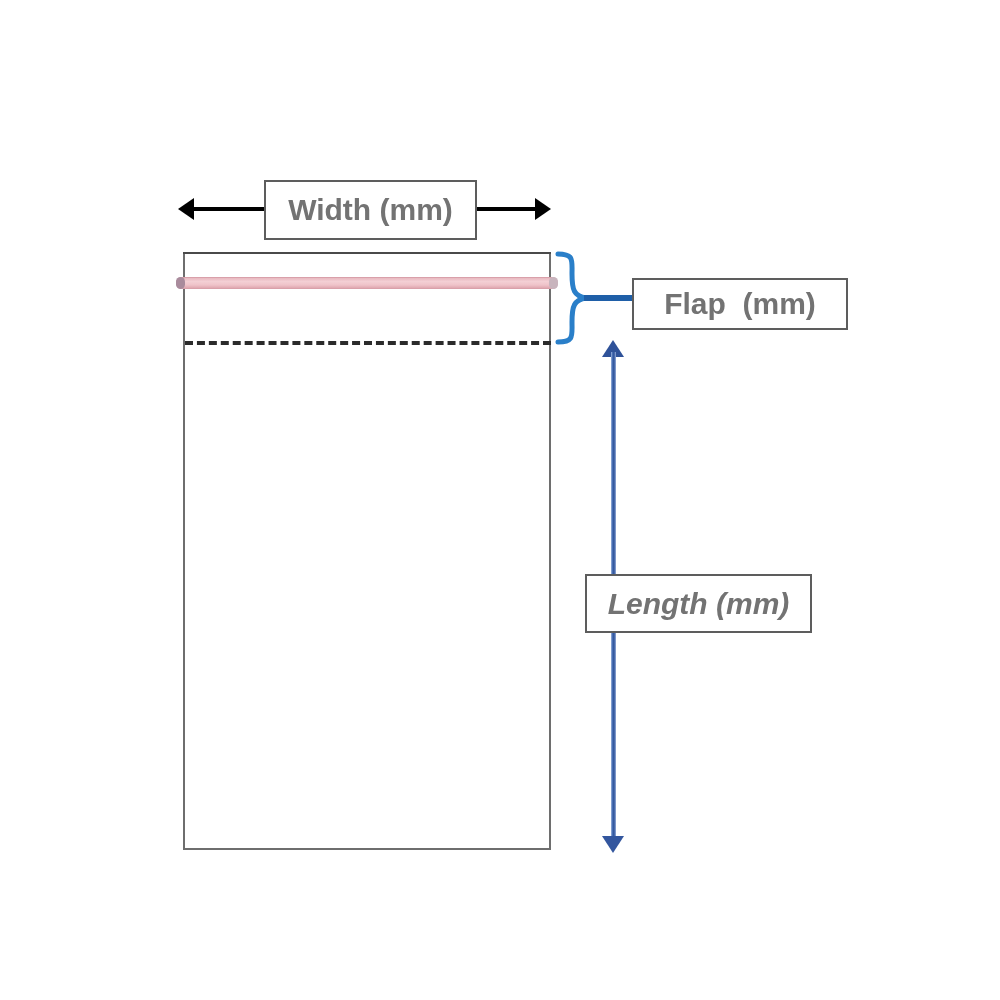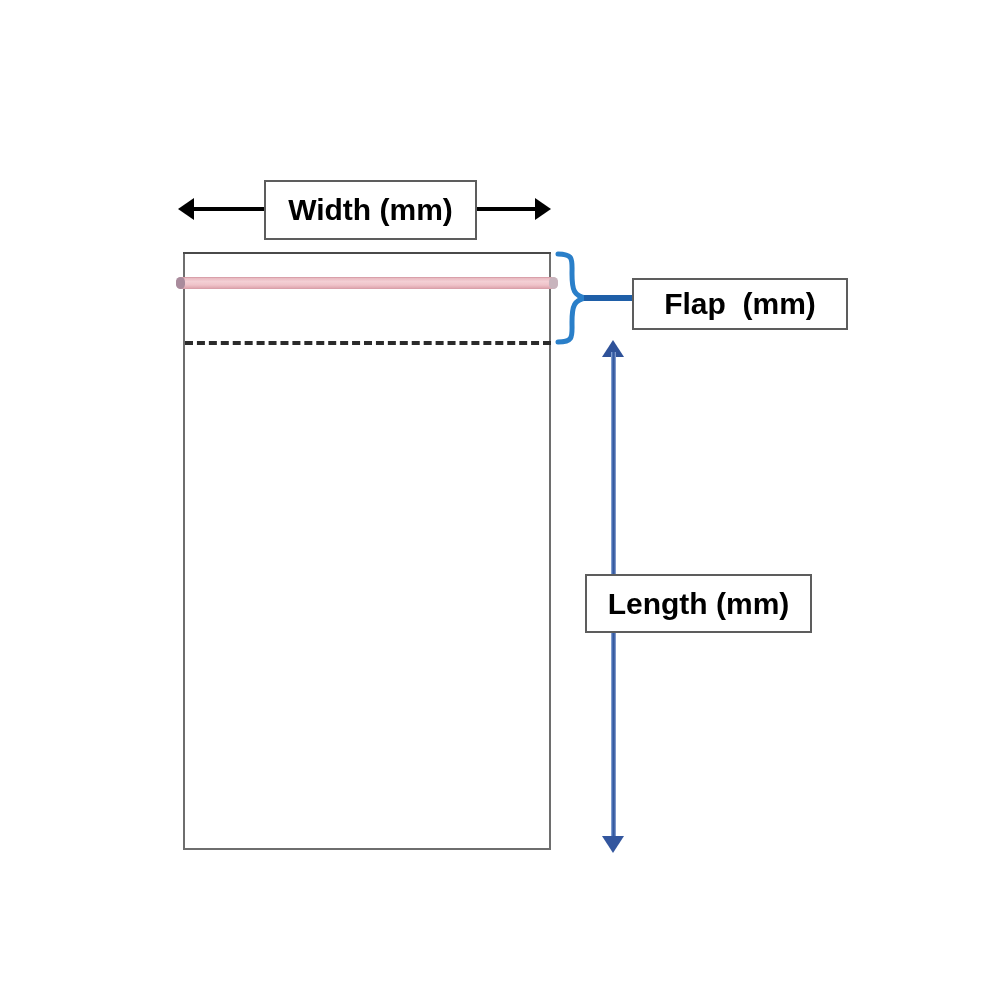--- a/index.html
+++ b/index.html
@@ -74,28 +74,28 @@
 
   
   .label-box {
     position: absolute;
     background: #ffffff;
     border: 2px solid #5d5d5d;
     box-sizing: border-box;
     display: flex;
     align-items: center;
     justify-content: center;
-    color: #000000;
+    color: #737373;
     font-weight: bold;
     white-space: pre;
     z-index: 8;
   }
   #label-width  { left: 264px; top: 180px; width: 213px; height: 60px; font-size: 30px; }
   #label-flap   { left: 632px; top: 278px; width: 216px; height: 52px; font-size: 30px; }
-  #label-length { left: 585px; top: 574px; width: 227px; height: 59px; font-size: 30px; }
+  #label-length { left: 585px; top: 574px; width: 227px; height: 59px; font-size: 30px; font-style: italic; }
 
   
   .width-arrow-line {
     position: absolute;
     top: 207px;
     height: 4px;
     background: #000000;
     z-index: 3;
   }
   #width-line-left  { left: 188px; width: 80px; }

